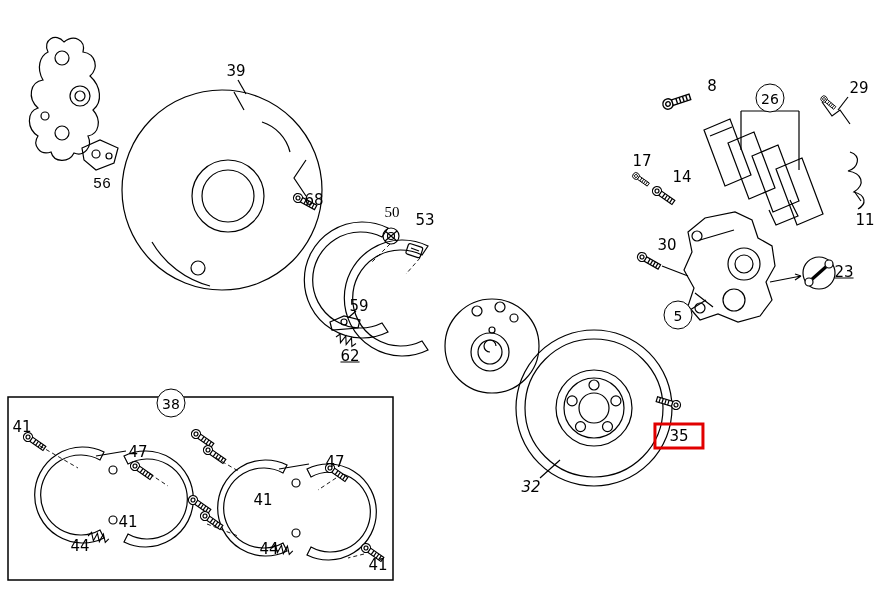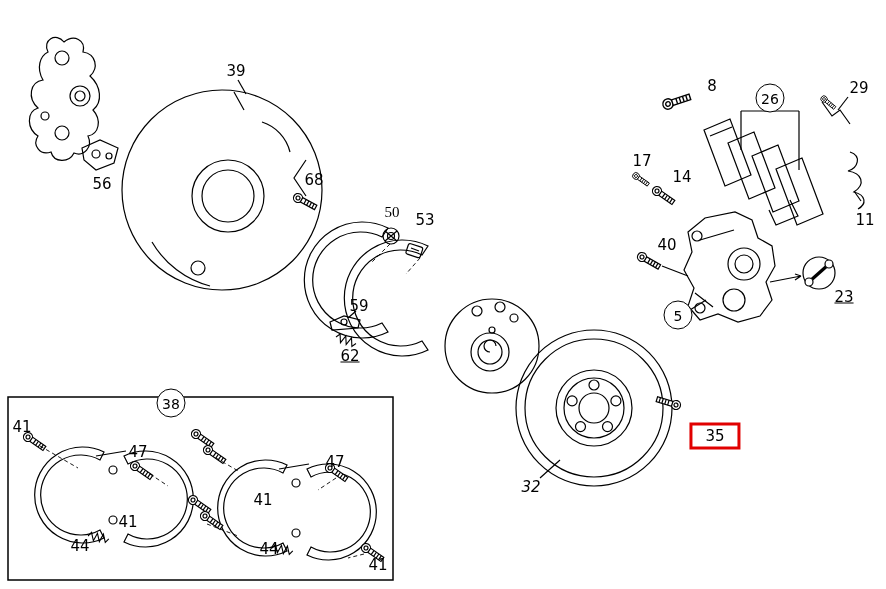--- a/index.html
+++ b/index.html
@@ -15,21 +15,21 @@
     font-size:15px; color:#000; line-height:1; white-space:nowrap;
     cursor:pointer; user-select:none;
   }
   .part-label.circled {
     width:27px; height:27px; border:1.5px solid #000; border-radius:50%;
     background:#fff; display:flex; align-items:center; justify-content:center;
     font-size:14px;
   }
   .part-label.highlighted {
     border:3px solid var(--highlight);
-    padding:3px 13px; background:transparent;margin-left:36px;
+    padding:3px 13px; background:transparent;
   }
 </style>
 </head>
 <body>
 
 <div id="stage">
 
   <svg id="art" width="886" height="589" viewBox="0 0 886 589">
     <defs>
       <g id="bolt" stroke="#000" fill="#fff" stroke-width="1.2">
@@ -194,35 +194,35 @@
         <use href="#bolt" transform="translate(330,468) rotate(35)"></use>
         <use href="#bolt" transform="translate(366,548) rotate(35)"></use>
 
         <path stroke-dasharray="4 3" stroke-width="0.9" d="M40,446 L78,468 M150,474 L168,486 M216,458 L240,472 M207,524 L238,536 M336,478 L318,490 M364,554 L348,558"></path>
       </g>
 
     </g>
   </svg>
 
   <div id="labels-layer">
-      <div class="part-label plain" style="left: 102px; top: 184px;">56</div>
+      <div class="part-label plain" style="left: 102px; top: 184px; font-family: Liberation Mono, monospace;">56</div>
       <div class="part-label plain" style="left: 236px; top: 71px;">39</div>
-      <div class="part-label plain" style="left: 314px; top: 180px;">68</div>
+      <div class="part-label plain" style="left: 314px; top: 200px;">68</div>
       <div class="part-label plain" style="left: 392px; top: 212px; font-family: Liberation Serif, serif;">50</div>
       <div class="part-label plain" style="left: 425px; top: 220px;">53</div>
       <div class="part-label plain" style="left: 359px; top: 306px;">59</div>
       <div class="part-label plain" style="left: 350px; top: 356px; text-decoration: underline;">62</div>
       <div class="part-label plain" style="left: 712px; top: 86px;">8</div>
       <div class="part-label circled" style="left: 770px; top: 98px;">26</div>
       <div class="part-label plain" style="left: 852px; top: 88px; margin-left: 7px;">29</div>
       <div class="part-label plain" style="left: 642px; top: 161px;">17</div>
       <div class="part-label plain" style="left: 682px; top: 177px; text-align: center;">14</div>
       <div class="part-label plain" style="left: 865px; top: 220px;">11</div>
-      <div class="part-label plain" style="left: 667px; top: 245px;">40</div>
-      <div class="part-label plain" style="left: 844px; top: 297px; text-decoration: underline;">23</div>
+      <div class="part-label plain" style="left: 667px; top: 245px;">30</div>
+      <div class="part-label plain" style="left: 844px; top: 272px; text-decoration: underline;">23</div>
       <div class="part-label circled" style="left: 678px; top: 315px;">5</div>
       <div class="part-label highlighted" style="left: 679px; top: 436px;">35</div>
       <div class="part-label plain" style="left: 531px; top: 487px; font-style: italic;">32</div>
       <div class="part-label circled" style="left: 171px; top: 403px;">38</div>
       <div class="part-label plain" style="left: 22px; top: 427px;">41</div>
       <div class="part-label plain" style="left: 138px; top: 452px;">47</div>
       <div class="part-label plain" style="left: 335px; top: 462px;">47</div>
       <div class="part-label plain" style="left: 263px; top: 500px;">41</div>
       <div class="part-label plain" style="left: 128px; top: 522px;">41</div>
       <div class="part-label plain" style="left: 80px; top: 546px;">44</div>

